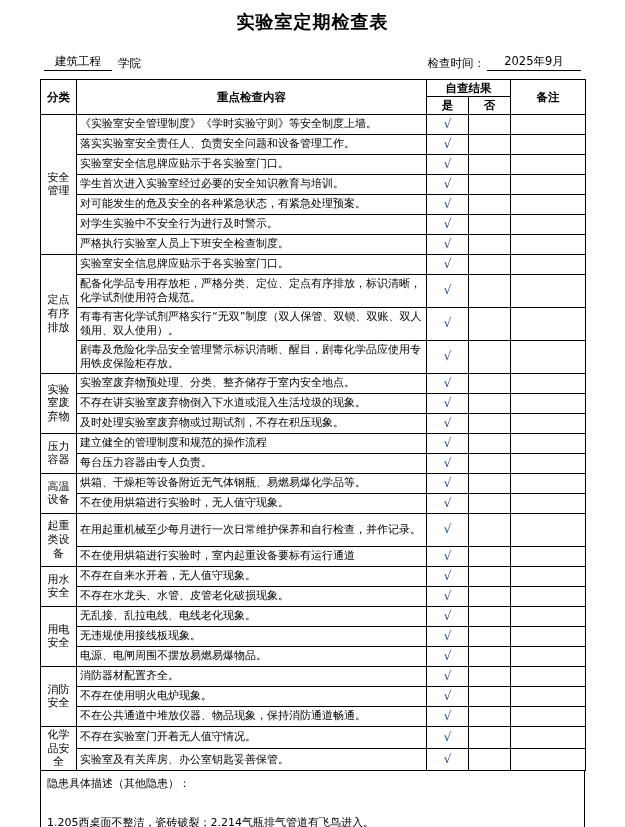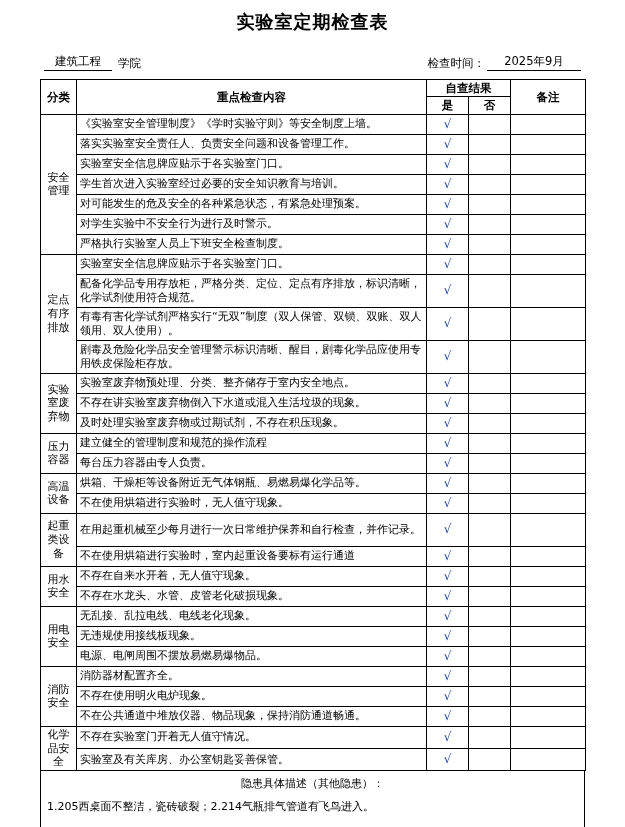--- a/index.html
+++ b/index.html
@@ -106,21 +106,21 @@
   .empty-cell { text-align: center; }
 
   .notes-box {
     width: 545px;
     box-sizing: border-box;
     border: 1px solid #000;
     border-top: none;
     font-size: 11px;
     padding: 5px 6px;
   }
-  .notes-title { margin-bottom: 8px; text-align: center; }
+  .notes-title { margin-bottom: 24px; }
   .notes-body { margin-bottom: 6px; }
   .notes-tall { height: 72px; }
 </style>
 </head>
 <body>
 
 <div class="page">
 
   <div class="title">实验室定期检查表</div>
 

